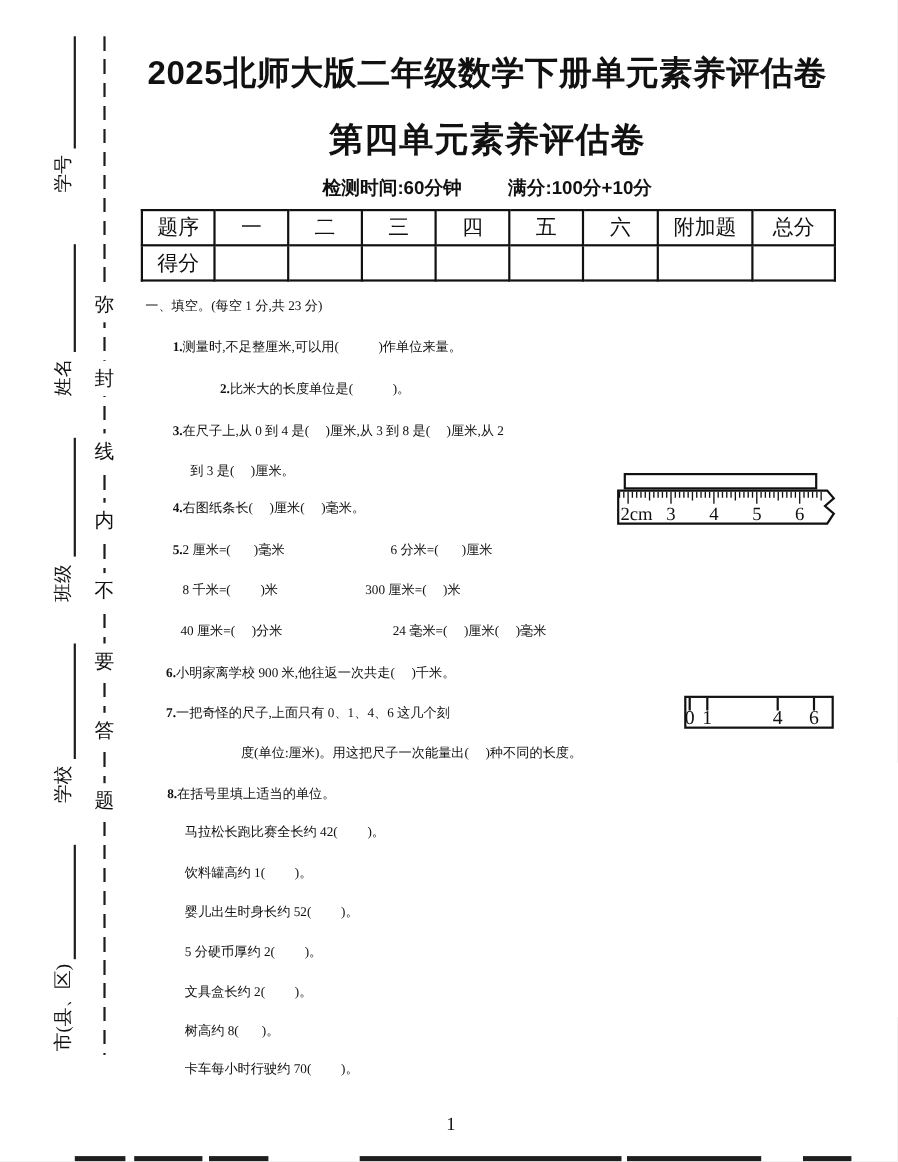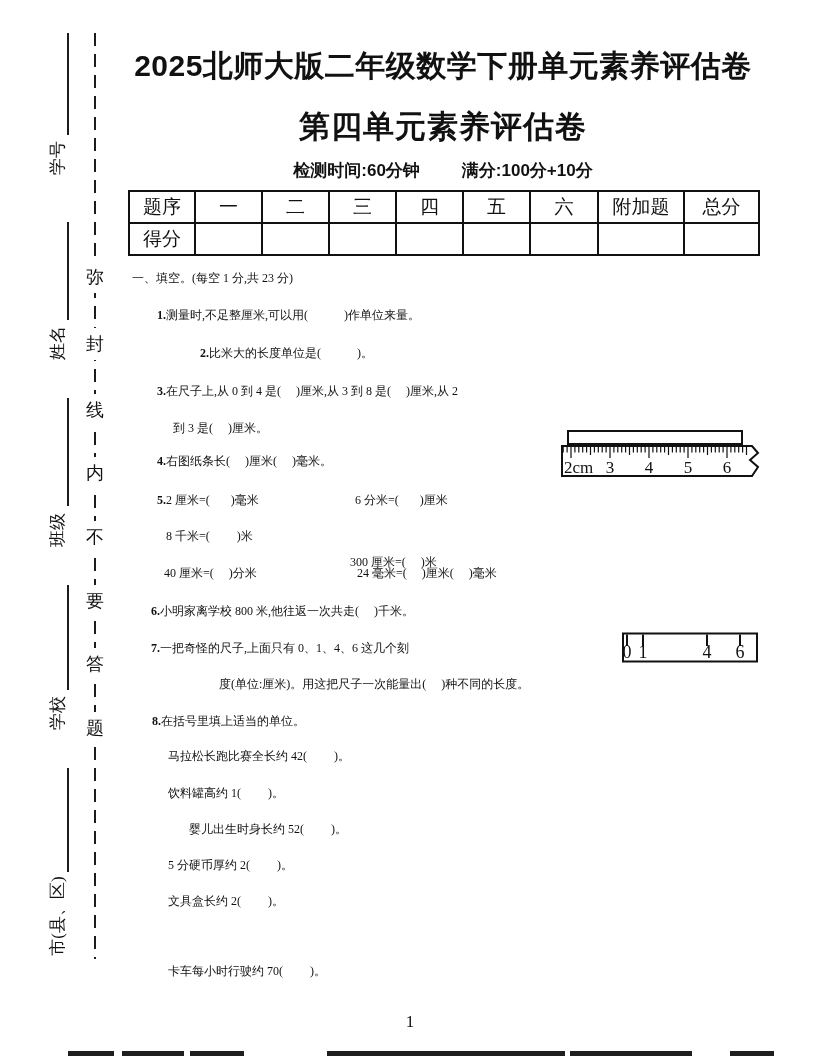--- a/index.html
+++ b/index.html
@@ -120,37 +120,38 @@
 
   <div class="line" style="left:157px;top:379px;"><span class="qnum">3.</span><span>在尺子上,从 0 到 4 是(     )厘米,从 3 到 8 是(     )厘米,从 2</span></div>
   <div class="line" style="left:173px;top:416px;"><span>到 3 是(     )厘米。</span></div>
 
   <div class="line" style="left:157px;top:449px;"><span class="qnum">4.</span><span>右图纸条长(     )厘米(     )毫米。</span></div>
 
   <div class="line" style="left:157px;top:488px;"><span class="qnum">5.</span><span>2 厘米=(       )毫米</span></div>
   <div class="line" style="left:355px;top:488px;"><span>6 分米=(       )厘米</span></div>
 
   <div class="line" style="left:166px;top:524px;"><span>8 千米=(         )米</span></div>
-  <div class="line" style="left:350px;top:524px;margin-top:26px;"><span>300 厘米=(     )米</span></div>
+  <div class="line" style="left:332px;top:524px;"><span>300 厘米=(     )米</span></div>
 
   <div class="line" style="left:164px;top:561px;"><span>40 厘米=(     )分米</span></div>
   <div class="line" style="left:357px;top:561px;"><span>24 毫米=(     )厘米(     )毫米</span></div>
 
-  <div class="line" style="left:151px;top:599px;"><span class="qnum">6.</span><span>小明家离学校 800 米,他往返一次共走(     )千米。</span></div>
+  <div class="line" style="left:151px;top:599px;"><span class="qnum">6.</span><span>小明家离学校 900 米,他往返一次共走(     )千米。</span></div>
 
   <div class="line" style="left:151px;top:636px;"><span class="qnum">7.</span><span>一把奇怪的尺子,上面只有 0、1、4、6 这几个刻</span></div>
   <div class="line" style="left:172px;top:672px;margin-left:47px;"><span>度(单位:厘米)。用这把尺子一次能量出(     )种不同的长度。</span></div>
 
   <div class="line" style="left:152px;top:709px;"><span class="qnum">8.</span><span>在括号里填上适当的单位。</span></div>
 
   <div class="line" style="left:168px;top:744px;">马拉松长跑比赛全长约 42(         )。</div>
   <div class="line" style="left:168px;top:781px;">饮料罐高约 1(         )。</div>
-  <div class="line" style="left:168px;top:817px;margin-left:21px;">婴儿出生时身长约 52(         )。</div>
+  <div class="line" style="left:168px;top:817px;">婴儿出生时身长约 52(         )。</div>
   <div class="line" style="left:168px;top:853px;text-align:right;">5 分硬币厚约 2(         )。</div>
   <div class="line" style="left:168px;top:889px;">文具盒长约 2(         )。</div>
+  <div class="line" style="left:168px;top:925px;">树高约 8(       )。</div>
   <div class="line" style="left:168px;top:959px;">卡车每小时行驶约 70(         )。</div>
 
   <svg style="left:554px;top:416px;" width="208" height="64" viewBox="0 0 208 64">
     <rect x="14" y="15" width="174" height="13" fill="#fff" stroke="#111" stroke-width="2"></rect>
     <path d="M8 30 H198 L204 37 L196 44 L204 51 L198 60 H8 Z" fill="#fff" stroke="#111" stroke-width="2"></path>
     <path id="r4ticks" d="M9.2 31 V36.5 M13.1 31 V36.5 M17.0 31 V42.0 M20.9 31 V36.5 M24.8 31 V36.5 M28.7 31 V36.5 M32.6 31 V36.5 M36.5 31 V39.0 M40.4 31 V36.5 M44.3 31 V36.5 M48.2 31 V36.5 M52.1 31 V36.5 M56.0 31 V42.0 M59.9 31 V36.5 M63.8 31 V36.5 M67.7 31 V36.5 M71.6 31 V36.5 M75.5 31 V39.0 M79.4 31 V36.5 M83.3 31 V36.5 M87.2 31 V36.5 M91.1 31 V36.5 M95.0 31 V42.0 M98.9 31 V36.5 M102.8 31 V36.5 M106.7 31 V36.5 M110.6 31 V36.5 M114.5 31 V39.0 M118.4 31 V36.5 M122.3 31 V36.5 M126.2 31 V36.5 M130.1 31 V36.5 M134.0 31 V42.0 M137.9 31 V36.5 M141.8 31 V36.5 M145.7 31 V36.5 M149.6 31 V36.5 M153.5 31 V39.0 M157.4 31 V36.5 M161.3 31 V36.5 M165.2 31 V36.5 M169.1 31 V36.5 M173.0 31 V42.0 M176.9 31 V36.5 M180.8 31 V36.5 M184.7 31 V36.5 M188.6 31 V36.5 M192.5 31 V39.0 " stroke="#111" stroke-width="1.2" fill="none"></path>
     <text x="10" y="57" font-size="17">2cm</text>
     <text x="56" y="57" font-size="17" text-anchor="middle">3</text>
     <text x="95" y="57" font-size="17" text-anchor="middle">4</text>
     <text x="134" y="57" font-size="17" text-anchor="middle">5</text>

